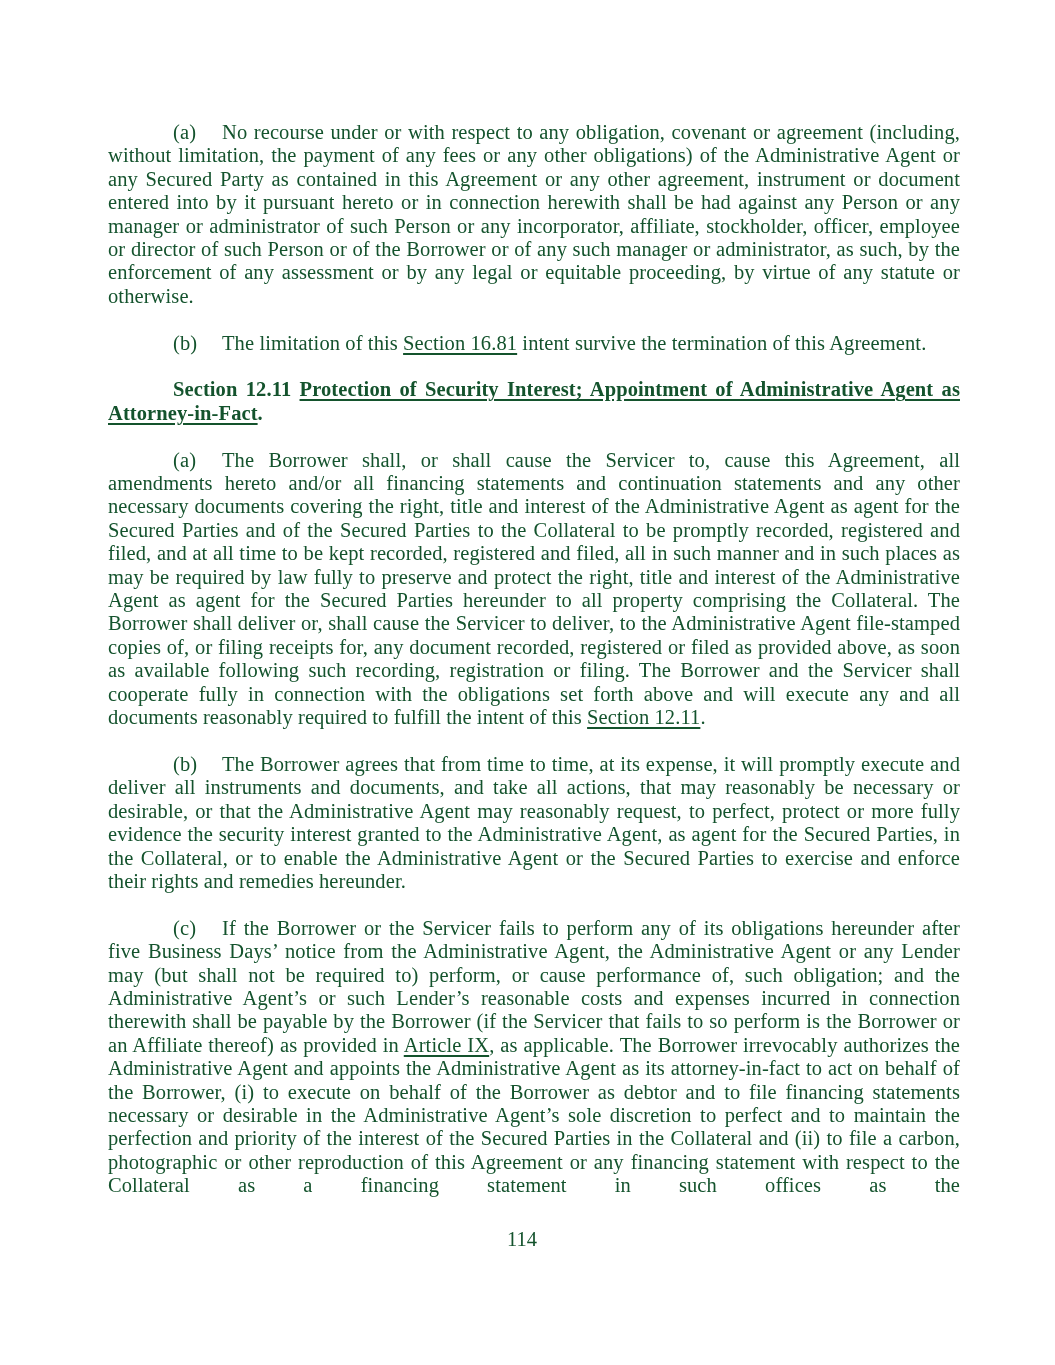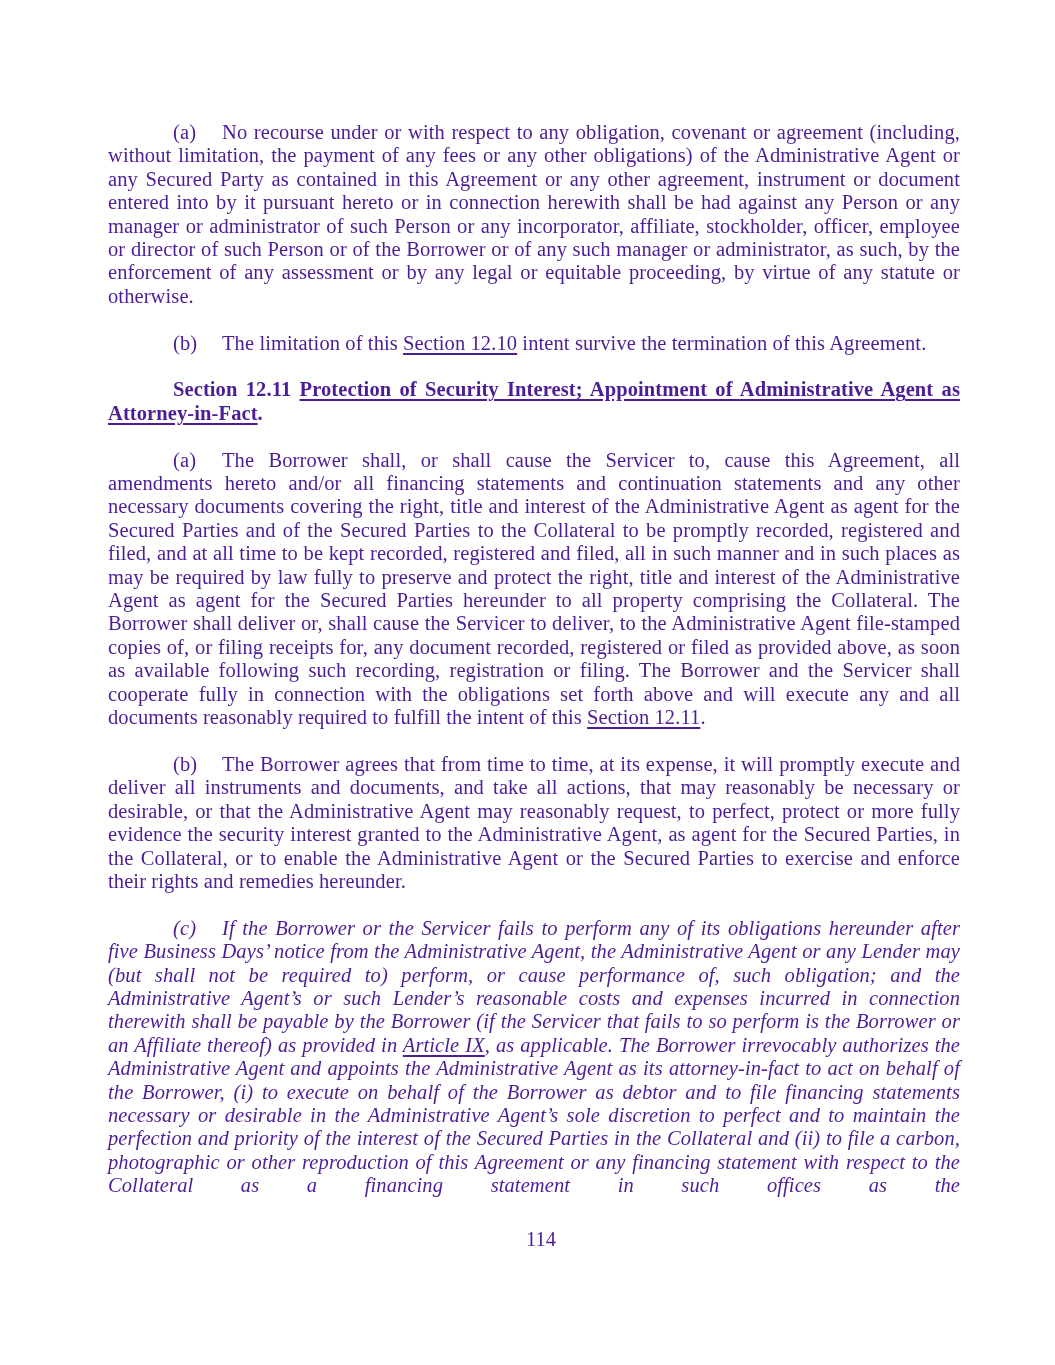--- a/index.html
+++ b/index.html
@@ -5,21 +5,21 @@
   html, body {
     margin: 0;
     padding: 0;
     background: #ffffff;
   }
   .page {
     position: relative;
     width: 1055px;
     height: 1365px;
     background: #ffffff;
-    color: #4c1d95;
+    color: #14532d;
     font-family: "Liberation Serif", "DejaVu Serif", serif;
     overflow: hidden;
   }
   .textblock {
     position: absolute;
     left: 108px;
     top: 121px;
     width: 852px;
   }
   .para {
@@ -39,41 +39,40 @@
     font-weight: bold;
     margin-top: 21px;
   }
   .u {
     text-decoration: underline;
     text-decoration-thickness: 1.5px;
     text-underline-offset: 3px;
   }
   .justify-last {
     text-align-last: justify;
-    font-style: italic;
   }
   .pagenum {
     position: absolute;
-    left: 115px;
+    left: 96px;
     top: 1228px;
     width: 852px;
     text-align: center;
     font-size: 20.5px;
     line-height: 23.4px;
   }
 </style>
 </head>
 <body>
 
 <div class="page">
   <div class="textblock">
 
     <p class="para"><span class="plabel">(a)</span><span>No recourse under or with respect to any obligation, covenant or agreement (including, without limitation, the payment of any fees or any other obligations) of the Administrative Agent or any Secured Party as contained in this Agreement or any other agreement, instrument or document entered into by it pursuant hereto or in connection herewith shall be had against any Person or any manager or administrator of such Person or any incorporator, affiliate, stockholder, officer, employee or director of such Person or of the Borrower or of any such manager or administrator, as such, by the enforcement of any assessment or by any legal or equitable proceeding, by virtue of any statute or otherwise.</span></p>
 
-    <p class="para"><span class="plabel">(b)</span><span>The limitation of this </span><span class="u">Section 12.10</span><span> intent survive the termination of this Agreement.</span></p>
+    <p class="para"><span class="plabel">(b)</span><span>The limitation of this </span><span class="u">Section 16.81</span><span> intent survive the termination of this Agreement.</span></p>
 
     <p class="para heading"><span>Section 12.11</span> <span class="u">Protection of Security Interest; Appointment of Administrative Agent as Attorney-in-Fact</span><span>.</span></p>
 
     <p class="para"><span class="plabel">(a)</span><span>The Borrower shall, or shall cause the Servicer to, cause this Agreement, all amendments hereto and/or all financing statements and continuation statements and any other necessary documents covering the right, title and interest of the Administrative Agent as agent for the Secured Parties and of the Secured Parties to the Collateral to be promptly recorded, registered and filed, and at all time to be kept recorded, registered and filed, all in such manner and in such places as may be required by law fully to preserve and protect the right, title and interest of the Administrative Agent as agent for the Secured Parties hereunder to all property comprising the Collateral.  The Borrower shall deliver or, shall cause the Servicer to deliver, to the Administrative Agent file-stamped copies of, or filing receipts for, any document recorded, registered or filed as provided above, as soon as available following such recording, registration or filing.  The Borrower and the Servicer shall cooperate fully in connection with the obligations set forth above and will execute any and all documents reasonably required to fulfill the intent of this </span><span class="u">Section 12.11</span><span>.</span></p>
 
     <p class="para"><span class="plabel">(b)</span><span>The Borrower agrees that from time to time, at its expense, it will promptly execute and deliver all instruments and documents, and take all actions, that may reasonably be necessary or desirable, or that the Administrative Agent may reasonably request, to perfect, protect or more fully evidence the security interest granted to the Administrative Agent, as agent for the Secured Parties, in the Collateral, or to enable the Administrative Agent or the Secured Parties to exercise and enforce their rights and remedies hereunder.</span></p>
 
     <p class="para justify-last"><span class="plabel">(c)</span><span>If the Borrower or the Servicer fails to perform any of its obligations hereunder after five Business Days’ notice from the Administrative Agent, the Administrative Agent or any Lender may (but shall not be required to) perform, or cause performance of, such obligation; and the Administrative Agent’s or such Lender’s reasonable costs and expenses incurred in connection therewith shall be payable by the Borrower (if the Servicer that fails to so perform is the Borrower or an Affiliate thereof) as provided in </span><span class="u">Article IX</span><span>, as applicable.  The Borrower irrevocably authorizes the Administrative Agent and appoints the Administrative Agent as its attorney-in-fact to act on behalf of the Borrower, (i) to execute on behalf of the Borrower as debtor and to file financing statements necessary or desirable in the Administrative Agent’s sole discretion to perfect and to maintain the perfection and priority of the interest of the Secured Parties in the Collateral and (ii) to file a carbon, photographic or other reproduction of this Agreement or any financing statement with respect to the Collateral as a financing statement in such offices as the</span></p>
 
   </div>

